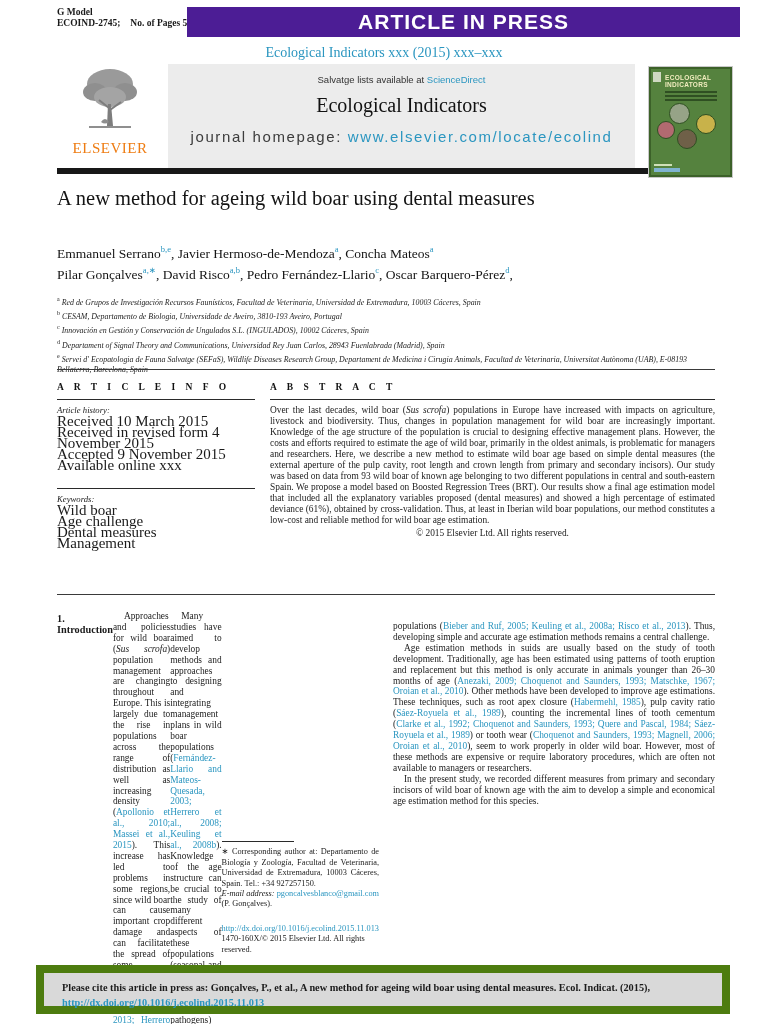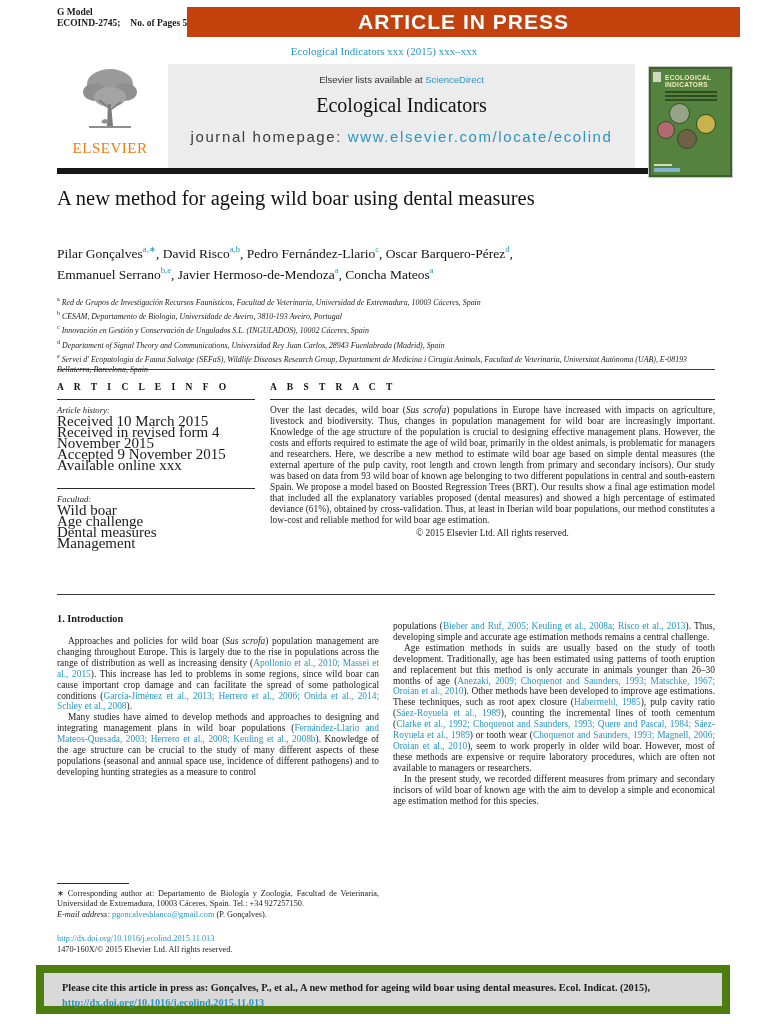--- a/index.html
+++ b/index.html
@@ -6,25 +6,25 @@
   html,body{margin:0;padding:0;background:#f2f2f2;}
   .page{position:relative;width:768px;height:1024px;margin:0 auto;background:#ffffff;
         font-family:"Liberation Serif",serif;color:#1a1a1a;overflow:hidden;}
 
   
   .masthead{position:absolute;top:6px;left:57px;width:683px;display:flex;align-items:stretch;}
   .gmodel{width:130px;padding-top:1px;}
   .gmodel .l1{font-size:9.5px;font-weight:bold;line-height:11px;}
   .gmodel .l2{font-size:9.5px;font-weight:bold;line-height:11px;white-space:nowrap;}
   .gmodel .sp{display:inline-block;width:10px;}
-  .banner{flex:1;height:30px;margin-top:1px;background:#c2410c;color:#ffffff;
+  .banner{flex:1;height:30px;margin-top:1px;background:#4c1d95;color:#ffffff;
           font-family:"Liberation Sans",sans-serif;font-weight:bold;font-size:21px;
           letter-spacing:1px;text-align:center;line-height:30px;}
   .runhead{position:absolute;top:45px;left:0;width:100%;text-align:center;
-           font-size:11px;color:#2b96c0;}
+           font-size:14px;color:#2b96c0;}
 
   
   .jheader{position:absolute;top:64px;left:57px;width:676px;height:104px;}
   .logo-box{position:absolute;left:0;top:0;width:106px;height:104px;text-align:center;}
   .elsevier-word{color:#ee7c12;font-size:15px;letter-spacing:0.5px;margin-top:-2px;}
   .gray-box{position:absolute;left:111px;top:0;width:467px;height:104px;background:#ececec;
             text-align:center;}
   .contents-line{margin-top:10px;font-family:"Liberation Sans",sans-serif;font-size:9.5px;color:#333;}
   .jtitle{margin-top:9px;font-size:20px;color:#111;}
   .homepage{margin-top:11px;font-family:"Liberation Sans",sans-serif;font-size:15px;
@@ -67,21 +67,21 @@
   .info-rule{width:198px;}
   .ilabel{font-style:italic;font-size:8.7px;line-height:11px;}
   .iline{font-size:15px;line-height:11px;}
   .kw-gap{height:10px;}
   .abs-text{font-size:9.4px;line-height:11px;text-align:justify;color:#1c1c1c;}
   .abs-copy{font-size:9.4px;text-align:center;margin-top:2px;}
 
   
   .bodycols{position:absolute;top:611px;left:57px;width:658px;display:flex;gap:14px;}
   .bcol{width:322px;}
-  .bcol-left{height:344px;display:flex;flex-direction:column;}
+  .bcol-left{height:344px;display:flex;}
   .sec-title{font-weight:bold;font-size:10.3px;margin:2px 0 12px 0;}
   .bp{font-size:9.4px;line-height:10.9px;text-align:justify;margin:0;color:#1c1c1c;}
   .indent{text-indent:11px;}
   .cite{color:#2b96c0;}
   .it{font-style:italic;}
   .fnwrap{margin-top:auto;}
   .fn-rule{width:72px;height:1px;background:#2a2a2a;margin-bottom:5px;}
   .fn{font-size:8.3px;line-height:10.4px;text-align:justify;}
   .fn-doi{margin-top:14px;font-size:8.3px;line-height:10.4px;}
   .bcol-right{margin-top:10px;}
@@ -113,21 +113,21 @@
         <ellipse cx="46" cy="28" rx="12" ry="9" fill="#8f8f8f"></ellipse>
         <ellipse cx="31" cy="33" rx="16" ry="10" fill="#a4a4a4"></ellipse>
         <path d="M29 40 L28 62 L34 62 L32 40 Z" fill="#7d7d7d"></path>
         <path d="M30 44 L20 36 M31 46 L42 38" stroke="#7d7d7d" stroke-width="2" fill="none"></path>
         <rect x="10" y="62" width="42" height="2" fill="#8f8f8f"></rect>
         <path d="M22 58 q4 -6 8 0 q-4 3 -8 0 Z" fill="#8f8f8f"></path>
       </svg>
       <div class="elsevier-word">ELSEVIER</div>
     </div>
     <div class="gray-box">
-      <div class="contents-line"><span>Elsevier lists available at </span><span class="teal">ScienceDirect</span></div>
+      <div class="contents-line"><span>Salvatge lists available at </span><span class="teal">ScienceDirect</span></div>
       <div class="jtitle">Ecological Indicators</div>
       <div class="homepage"><span>journal homepage: </span><span class="teal">www.elsevier.com/locate/ecolind</span></div>
     </div>
     <div class="cover">
       <div class="cover-logo"></div>
       <div class="cover-title">
         <div>ECOLOGICAL</div>
         <div>INDICATORS</div>
       </div>
       <div class="cover-sub">
@@ -140,22 +140,22 @@
       <div class="circ c3"></div>
       <div class="circ c4"></div>
       <div class="cover-foot2"></div>
       <div class="cover-foot"></div>
     </div>
   </div>
   <div class="blackbar"></div>
 
   <div class="atitle">A new method for ageing wild boar using dental measures</div>
   <div class="authors">
+    <div><span>Emmanuel Serrano</span><sup class="asup">b,e</sup><span>, Javier Hermoso-de-Mendoza</span><sup class="asup">a</sup><span>, Concha Mateos</span><sup class="asup">a</sup></div>
     <div><span>Pilar Gonçalves</span><sup class="asup">a,∗</sup><span>, David Risco</span><sup class="asup">a,b</sup><span>, Pedro Fernández-Llario</span><sup class="asup">c</sup><span>, Oscar Barquero-Pérez</span><sup class="asup">d</sup><span>,</span></div>
-    <div><span>Emmanuel Serrano</span><sup class="asup">b,e</sup><span>, Javier Hermoso-de-Mendoza</span><sup class="asup">a</sup><span>, Concha Mateos</span><sup class="asup">a</sup></div>
   </div>
   <div class="affils">
     <div><sup>a</sup> <span>Red de Grupos de Investigación Recursos Faunísticos, Facultad de Veterinaria, Universidad de Extremadura, 10003 Cáceres, Spain</span></div>
     <div><sup>b</sup> <span>CESAM, Departamento de Biologia, Universidade de Aveiro, 3810-193 Aveiro, Portugal</span></div>
     <div><sup>c</sup> <span>Innovación en Gestión y Conservación de Ungulados S.L. (INGULADOS), 10002 Cáceres, Spain</span></div>
     <div><sup>d</sup> <span>Departament of Signal Theory and Communications, Universidad Rey Juan Carlos, 28943 Fuenlabrada (Madrid), Spain</span></div>
     <div><sup>e</sup> <span>Servei d' Ecopatologia de Fauna Salvatge (SEFaS), Wildlife Diseases Research Group, Departament de Medicina i Cirugia Animals, Facultad de Veterinaria, Universitat Autònoma (UAB), E-08193 Bellaterra, Barcelona, Spain</span></div>
   </div>
 
   <div class="rule rule-a"></div>
@@ -164,21 +164,21 @@
     <div class="info-col">
       <div class="sec-head">A R T I C L E    I N F O</div>
       <div class="head-rule info-rule"></div>
       <div class="ilabel">Article history:</div>
       <div class="iline">Received 10 March 2015</div>
       <div class="iline">Received in revised form 4 November 2015</div>
       <div class="iline">Accepted 9 November 2015</div>
       <div class="iline">Available online xxx</div>
       <div class="kw-gap"></div>
       <div class="head-rule info-rule"></div>
-      <div class="ilabel">Facultad:</div>
+      <div class="ilabel">Keywords:</div>
       <div class="iline">Wild boar</div>
       <div class="iline">Age challenge</div>
       <div class="iline">Dental measures</div>
       <div class="iline">Management</div>
     </div>
     <div class="abs-col">
       <div class="sec-head">A B S T R A C T</div>
       <div class="head-rule"></div>
       <div class="abs-text"><span>Over the last decades, wild boar (</span><span class="it">Sus scrofa</span><span>) populations in Europe have increased with impacts on agriculture, livestock and biodiversity. Thus, changes in population management for wild boar are increasingly important. Knowledge of the age structure of the population is crucial to designing effective management plans. However, the costs and efforts required to estimate the age of wild boar, primarily in the oldest animals, is problematic for managers and researchers. Here, we describe a new method to estimate wild boar age based on simple dental measures (the external aperture of the pulp cavity, root length and crown length from primary and secondary incisors). Our study was based on data from 93 wild boar of known age belonging to two different populations in central and south-eastern Spain. We propose a model based on Boosted Regression Trees (BRT). Our results show a final age estimation model that included all the explanatory variables proposed (dental measures) and showed a high percentage of estimated deviance (61%), obtained by cross-validation. Thus, at least in Iberian wild boar populations, our method constitutes a low-cost and reliable method for wild boar age estimation.</span></div>
       <div class="abs-copy">© 2015 Elsevier Ltd. All rights reserved.</div>

